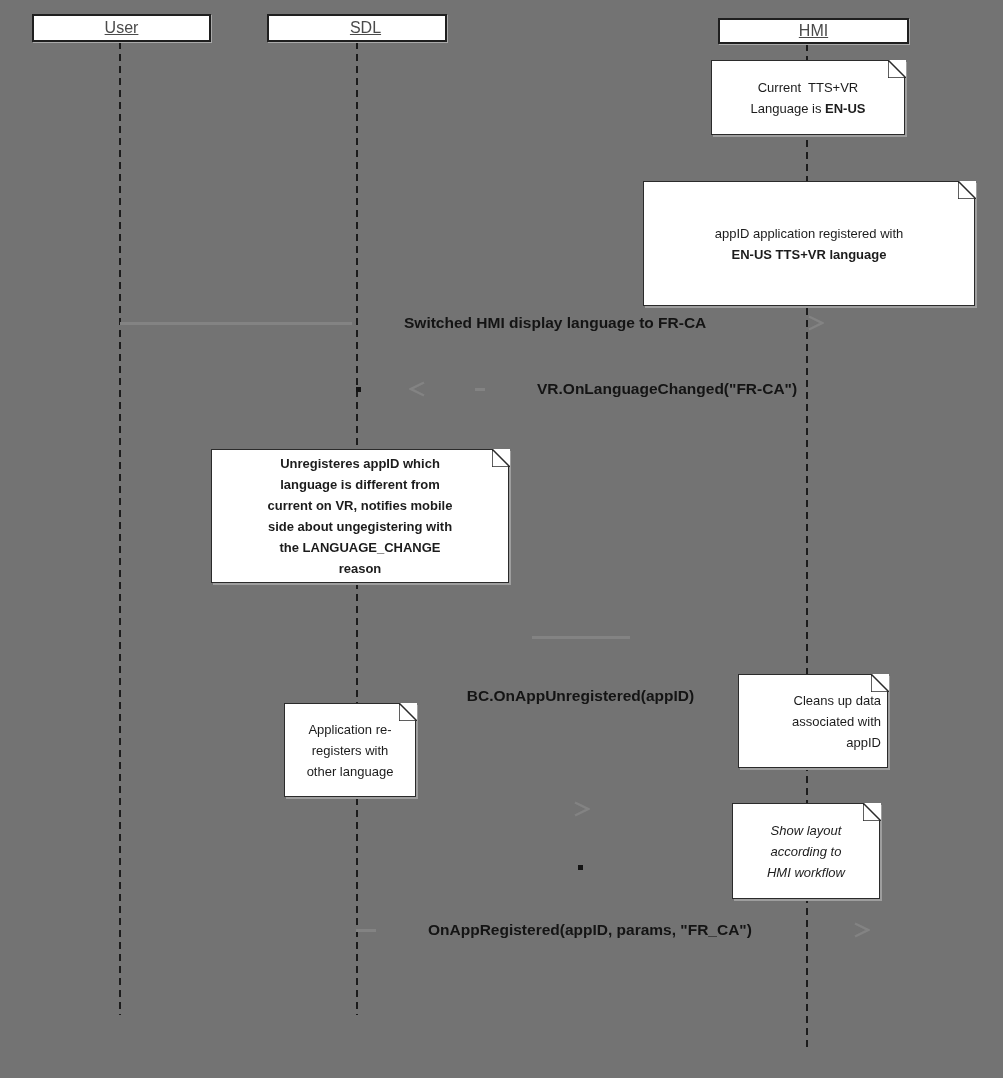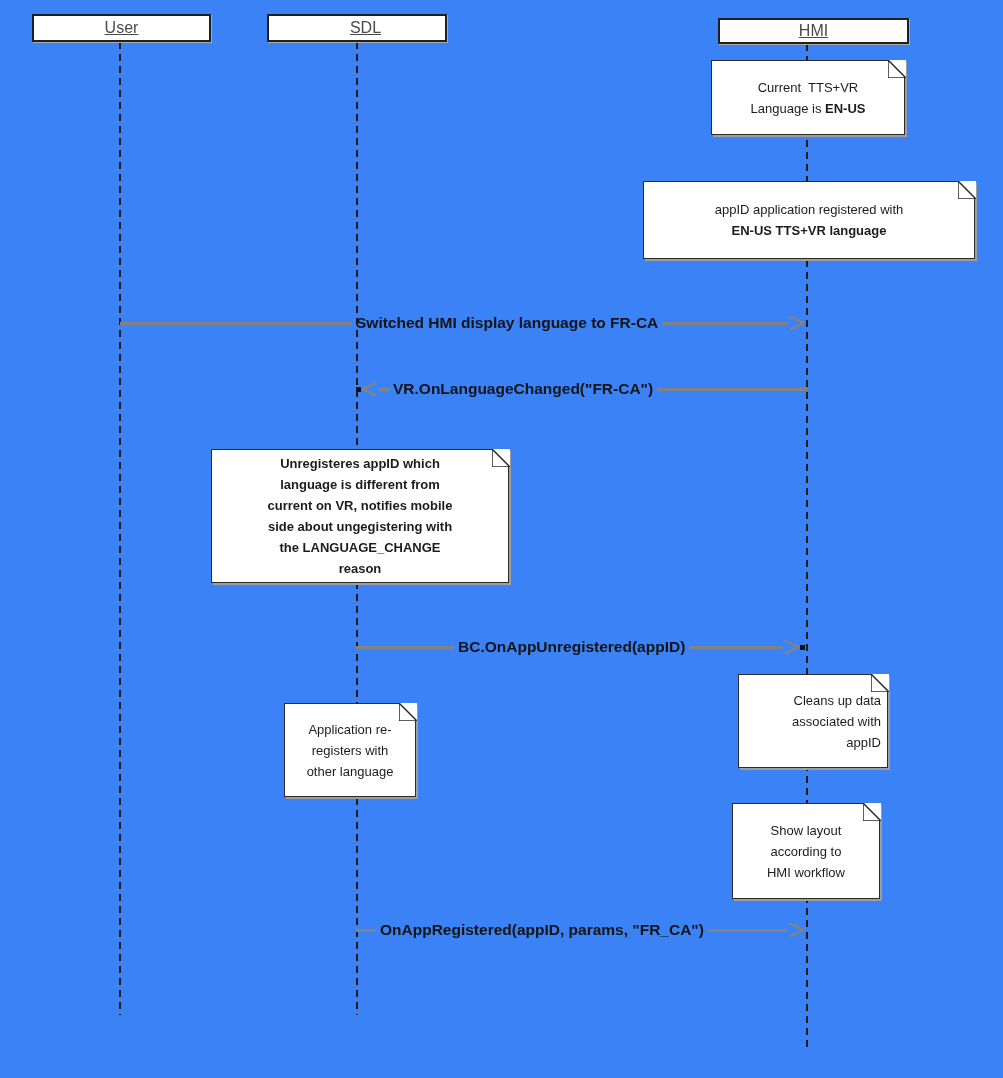--- a/index.html
+++ b/index.html
@@ -1,17 +1,17 @@
 <!DOCTYPE html>
 <html><head>
 <meta charset="utf-8">
 <style>
   html, body { margin:0; padding:0; background:#ffffff; }
   .canvas {
-    position:relative; width:1003px; height:1078px; background:#3b82f6;
+    position:relative; width:1003px; height:1078px; background:#737373;
     font-family:"Liberation Sans", sans-serif; overflow:hidden;
   }
 
   
   .actor {
     position:absolute; box-sizing:border-box; background:#ffffff;
     border:2px solid #1f1f1f; box-shadow:1px 1px 0 #aaaaaa;
     display:flex; align-items:center; justify-content:center; z-index:4;
   }
   .actor-label {
@@ -31,21 +31,21 @@
     display:flex; flex-direction:column; justify-content:center;
     text-align:center; z-index:3; padding:4px 6px;
   }
   .note-line { font-size:13px; line-height:21px; color:#1c1c1c; white-space:pre-wrap; }
   .note-line b { font-weight:bold; }
   .note.bold .note-line { font-weight:bold; }
   .fold { position:absolute; top:-1.5px; right:-1.5px; }
 
   
   .message {
-    position:absolute; display:flex; align-items:center; height:22px; z-index:2;
+    position:absolute; display:flex; align-items:center; height:22px; z-index:2;gap:48px;
   }
   .seg { height:3px; background:#838383; flex:none; }
   .grow { flex:1 1 auto; }
   .mlabel {
     font-weight:bold; font-size:15.5px; color:#141414;
     padding:0 4px; white-space:nowrap; flex:none;
   }
   .arrowhead { flex:none; display:block; }
   .tipdot { width:5px; height:5px; background:#141414; flex:none; }
 </style>
@@ -70,21 +70,21 @@
 
   <div class="note" style="left:711px; top:60px; width:194px; height:75px;">
     <svg class="fold" width="18" height="18" viewBox="0 0 18 18">
       <path d="M0 0 H18 V18 Z" fill="#ffffff" stroke="none"></path>
       <path d="M0 0 L18 18 L0 18 Z" fill="#ffffff" stroke="#2b2b2b" stroke-width="1.5"></path>
     </svg>
     <div class="note-line">Current  TTS+VR</div>
     <div class="note-line"><span>Language is </span><b>EN-US</b></div>
   </div>
 
-  <div class="note" style="left:643px; top:181px; width:332px; height:78px;">
+  <div class="note" style="left:643px; top:181px; width:332px; height:125px;">
     <svg class="fold" width="18" height="18" viewBox="0 0 18 18">
       <path d="M0 0 H18 V18 Z" fill="#ffffff" stroke="none"></path>
       <path d="M0 0 L18 18 L0 18 Z" fill="#ffffff" stroke="#2b2b2b" stroke-width="1.5"></path>
     </svg>
     <div class="note-line">appID application registered with</div>
     <div class="note-line"><b>EN-US TTS+VR language</b></div>
   </div>
 
   <div class="message" style="left:120px; top:312px; width:685px;">
     <span class="seg" style="width:232px;"></span>
@@ -111,21 +111,21 @@
       <path d="M0 0 L18 18 L0 18 Z" fill="#ffffff" stroke="#2b2b2b" stroke-width="1.5"></path>
     </svg>
     <div class="note-line">Unregisteres appID which</div>
     <div class="note-line">language is different from</div>
     <div class="note-line">current on VR, notifies mobile</div>
     <div class="note-line">side about ungegistering with</div>
     <div class="note-line">the LANGUAGE_CHANGE</div>
     <div class="note-line">reason</div>
   </div>
 
-  <div class="message" style="left:356px; top:636px; width:449px;">
+  <div class="message" style="left:356px; top:636px; width:449px;flex-direction:column;">
     <span class="seg" style="width:98px;"></span>
     <span class="mlabel">BC.OnAppUnregistered(appID)</span>
     <span class="seg grow"></span>
     <svg class="arrowhead" width="18" height="16" viewBox="0 0 18 16">
       <path d="M3 1.5 L16 8 L3 14.5" fill="none" stroke="#838383" stroke-width="2.5"></path>
     </svg>
     <span class="tipdot"></span>
   </div>
 
   <div class="note" style="left:738px; top:674px; width:150px; height:94px;align-items:flex-end;">
@@ -141,21 +141,21 @@
   <div class="note" style="left:284px; top:703px; width:132px; height:94px;">
     <svg class="fold" width="18" height="18" viewBox="0 0 18 18">
       <path d="M0 0 H18 V18 Z" fill="#ffffff" stroke="none"></path>
       <path d="M0 0 L18 18 L0 18 Z" fill="#ffffff" stroke="#2b2b2b" stroke-width="1.5"></path>
     </svg>
     <div class="note-line">Application re-</div>
     <div class="note-line">registers with</div>
     <div class="note-line">other language</div>
   </div>
 
-  <div class="note" style="left:732px; top:803px; width:148px; height:96px;">
+  <div class="note" style="left:732px; top:803px; width:148px; height:96px;font-style:italic;">
     <svg class="fold" width="18" height="18" viewBox="0 0 18 18">
       <path d="M0 0 H18 V18 Z" fill="#ffffff" stroke="none"></path>
       <path d="M0 0 L18 18 L0 18 Z" fill="#ffffff" stroke="#2b2b2b" stroke-width="1.5"></path>
     </svg>
     <div class="note-line">Show layout</div>
     <div class="note-line">according to</div>
     <div class="note-line">HMI workflow</div>
   </div>
 
   <div class="message" style="left:356px; top:919px; width:449px;">

